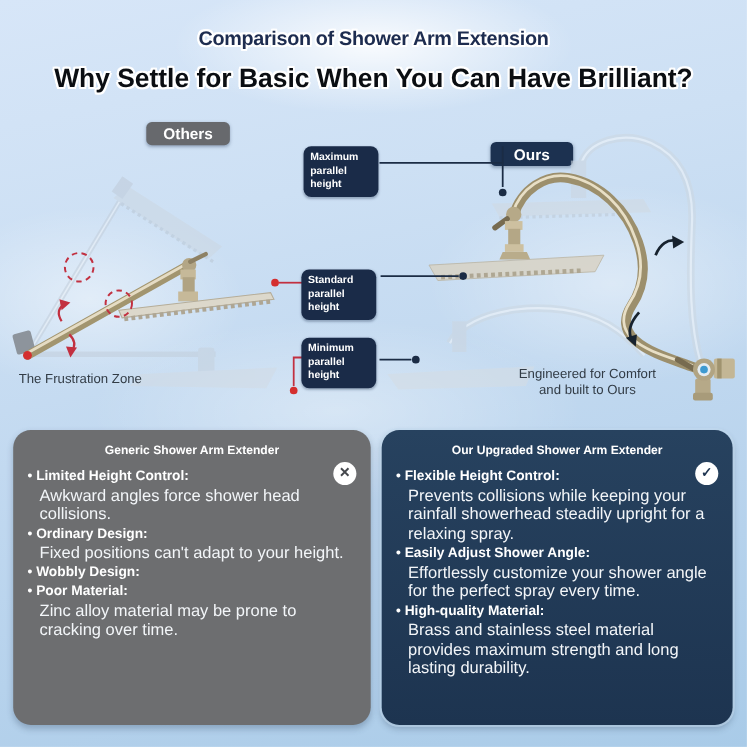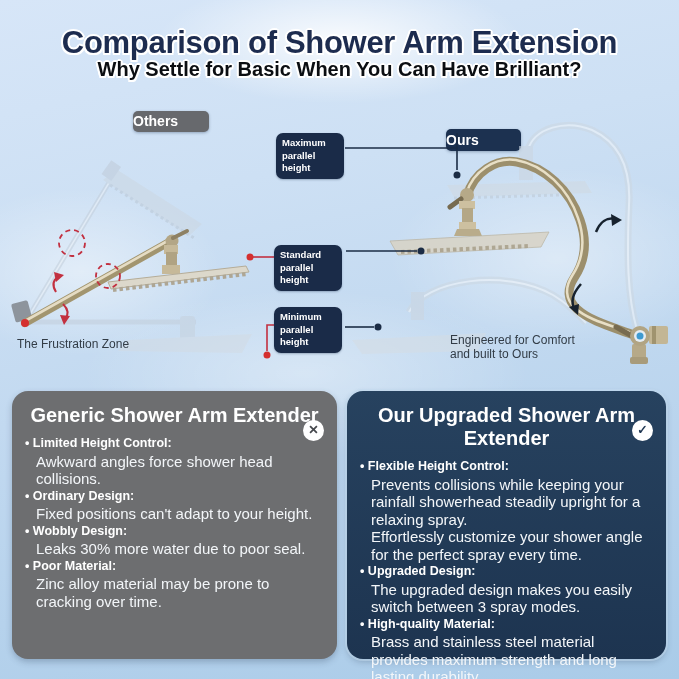--- a/index.html
+++ b/index.html
@@ -12,55 +12,55 @@
       radial-gradient(ellipse 240px 130px at 82% 38%, rgba(255,255,255,.4), rgba(255,255,255,0) 70%),
       radial-gradient(ellipse 320px 120px at 45% 55%, rgba(255,255,255,.35), rgba(255,255,255,0) 70%),
       linear-gradient(168deg, #d7e6f8 0%, #cde0f4 28%, #c2d9f0 52%, #b6d2ec 76%, #a9cbe8 100%);
   }
   .stroke-white {
     text-shadow: -2px 0 0 #fff, 2px 0 0 #fff, 0 -2px 0 #fff, 0 2px 0 #fff,
                  -1.5px -1.5px 0 #fff, 1.5px -1.5px 0 #fff, -1.5px 1.5px 0 #fff, 1.5px 1.5px 0 #fff;
   }
   .main-title {
     position:absolute; left:0; top:25px; width:100%; text-align:center;
-    font-size:31px; font-weight:700; color:#1d2c4f; letter-spacing:-.3px; margin:0;
+    font-size:18px; font-weight:700; color:#1d2c4f; letter-spacing:-.3px; margin:0;
   }
   .subtitle {
     position:absolute; left:0; top:58px; width:100%; text-align:center;
-    font-size:20px; font-weight:700; color:#0b0e12; margin:0;
+    font-size:24px; font-weight:700; color:#0b0e12; margin:0;
   }
   .badge {
     position:absolute; color:#fff; font-weight:700; font-size:14px;
-    text-align:left; border-radius:5px; box-shadow:0 1px 3px rgba(30,50,80,.35);
+    text-align:center; border-radius:5px; box-shadow:0 1px 3px rgba(30,50,80,.35);
   }
   .badge-others { left:133px; top:111px; width:76px; height:21px; line-height:21px; background:#67696d; }
   .badge-ours   { left:446px; top:110px; width:75px; height:22px; line-height:22px; background:#1c3150;margin-top:19px; }
   .svg-layer { position:absolute; left:0; top:0; }
   .callout {
     position:absolute; width:56px; background:#1a2b48; color:#fff;
     border-radius:7px; padding:4px 6px; font-size:9.5px; font-weight:700; line-height:1.32;
     box-shadow:0 1px 2px rgba(20,40,70,.3);
   }
   .callout-max { left:276px; top:133px; }
   .callout-std { left:274px; top:245px; }
   .callout-min { left:274px; top:307px; }
   .caption { position:absolute; font-size:12px; color:#323c46; }
   .caption-frustration { left:17px; top:337px; }
-  .caption-engineered { left:450px; top:333px; width:168px; text-align:left; line-height:1.2; }
+  .caption-engineered { left:450px; top:333px; width:168px; text-align:center; line-height:1.2; }
   .panel {
     position:absolute; top:391px; height:268px; border-radius:16px; color:#fff;
     box-sizing:border-box; padding:12px 13px 0 13px;
   }
   .panel-generic { left:12px; width:325px; background:#6d6e70; box-shadow:0 3px 6px rgba(50,70,95,.3); }
   .panel-upgraded {
     left:347px; width:319px;
     background:linear-gradient(180deg,#27425f 0%, #1d3450 100%);
     box-shadow:0 0 0 2px rgba(195,218,238,.55), 0 3px 6px rgba(50,70,95,.3);
   }
-  .panel-title { text-align:center; font-size:20px; font-weight:700; margin:1px 0 8px 0; }
+  .panel-title { text-align:center; font-size:11px; font-weight:700; margin:1px 0 8px 0; }
   .panel-icon {
     position:absolute; top:29px; right:13px; width:21px; height:21px; border-radius:50%;
     background:#fff; display:flex; align-items:center; justify-content:center;
     font-size:12.5px; font-weight:700; line-height:1;
   }
   .panel-generic .panel-icon { color:#45484d; }
   .panel-upgraded .panel-icon { color:#1d3450; }
   .feature-heading { font-size:12.5px; font-weight:700; line-height:17.5px; }
   .feature-heading::before { content:"\2022\00a0"; }
   .feature-desc { font-size:15px; line-height:17.5px; padding-left:11px; color:#f3f6f9; }
@@ -193,41 +193,37 @@
     <div>
       <div class="feature-heading">Limited Height Control:</div>
       <div class="feature-desc">Awkward angles force shower head collisions.</div>
     </div>
     <div>
       <div class="feature-heading">Ordinary Design:</div>
       <div class="feature-desc">Fixed positions can't adapt to your height.</div>
     </div>
     <div>
       <div class="feature-heading">Wobbly Design:</div>
-      <div class="feature-desc">Leaks 30% more water due to poor seal.</div>
     </div>
     <div>
       <div class="feature-heading">Poor Material:</div>
       <div class="feature-desc">Zinc alloy material may be prone to cracking over time.</div>
     </div>
   </div>
 
   <div class="panel panel-upgraded">
     <div class="panel-title">Our Upgraded Shower Arm Extender</div>
     <div class="panel-icon">✓</div>
     <div>
       <div class="feature-heading">Flexible Height Control:</div>
       <div class="feature-desc">Prevents collisions while keeping your rainfall showerhead steadily upright for a relaxing spray.</div>
     </div>
     <div>
+      <div class="feature-heading">Easily Adjust Shower Angle:</div>
       <div class="feature-desc">Effortlessly customize your shower angle for the perfect spray every time.</div>
-    </div>
-    <div>
-      <div class="feature-heading">Upgraded Design:</div>
-      <div class="feature-desc">The upgraded design makes you easily switch between 3 spray modes.</div>
     </div>
     <div>
       <div class="feature-heading">High-quality Material:</div>
       <div class="feature-desc">Brass and stainless steel material provides maximum strength and long lasting durability.</div>
     </div>
   </div>
 
 </div>
 
 </body></html>

